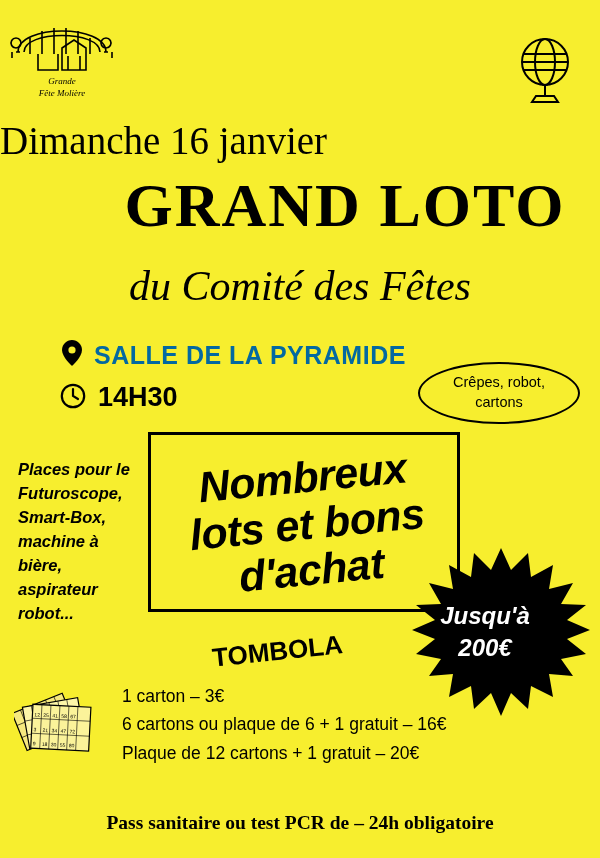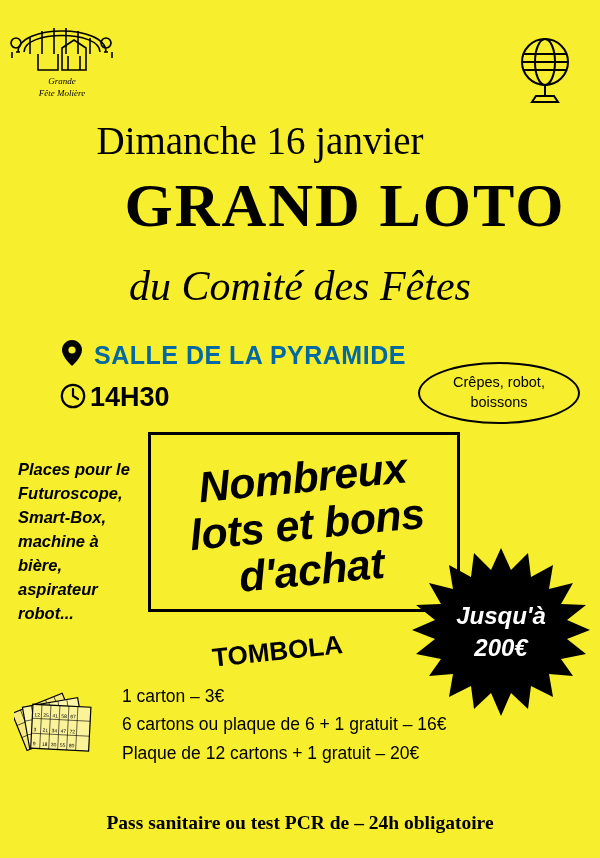--- a/index.html
+++ b/index.html
@@ -51,21 +51,20 @@
     font-size: 61px;
     letter-spacing: 1px;
     color: #000;
     line-height: 1.0;
   }
   .date-line {
     position: absolute;
     top: 120px;
     left: 0;
     width: 520px;
-    text-align: center;
     font-family: "Liberation Serif", serif;
     font-size: 39px;
     color: #000;
     line-height: 1.1;
   }
   .grand-loto {
     position: absolute;
     top: 170px;
     left: 0;
     width: 600px;
@@ -104,21 +103,21 @@
     font-size: 25px;
     letter-spacing: 0.5px;
     color: #0369a1;
   }
   .time-row {
     position: absolute;
     top: 382px;
     left: 60px;
     display: flex;
     align-items: center;
-    gap: 4px;
+    gap: 12px;
   }
   .time-text {
     font-family: "Liberation Sans", sans-serif;
     font-weight: bold;
     font-size: 27px;
     color: #000;
   }
 
   
   .crepes-bubble {
@@ -193,21 +192,21 @@
     position: absolute;
     top: 548px;
     left: 408px;
     width: 186px;
     height: 186px;
   }
   .starburst svg { display: block; }
   .starburst-text {
     position: absolute;
     top: 600px;
-    left: 408px;
+    left: 392px;
     width: 186px;
     text-align: center;
     color: #fff;
     font-family: "Liberation Sans", sans-serif;
     font-weight: bold;
     font-style: italic;
     font-size: 24px;
     line-height: 1.35;
     pointer-events: none;
   }
@@ -316,21 +315,21 @@
       <svg width="26" height="26" viewBox="0 0 26 26">
         <circle cx="13" cy="13" r="11.2" fill="none" stroke="#000" stroke-width="2.2"></circle>
         <path d="M13 6 L13 13 L18 16" fill="none" stroke="#000" stroke-width="2.2" stroke-linecap="round"></path>
       </svg>
     </span>
     <span class="time-text">14H30</span>
   </div>
 
   <div class="crepes-bubble">
     <span>Crêpes, robot,</span>
-    <span>boissons</span>
+    <span>cartons</span>
   </div>
 
   <div class="places-text">Places pour le Futuroscope, Smart-Box, machine à bière, aspirateur robot...</div>
 
   <div class="lots-box"></div>
   <div class="lots-inner">
     <div class="lots-line">Nombreux</div>
     <div class="lots-line">lots et bons</div>
     <div class="lots-line">d'achat</div>
   </div>

